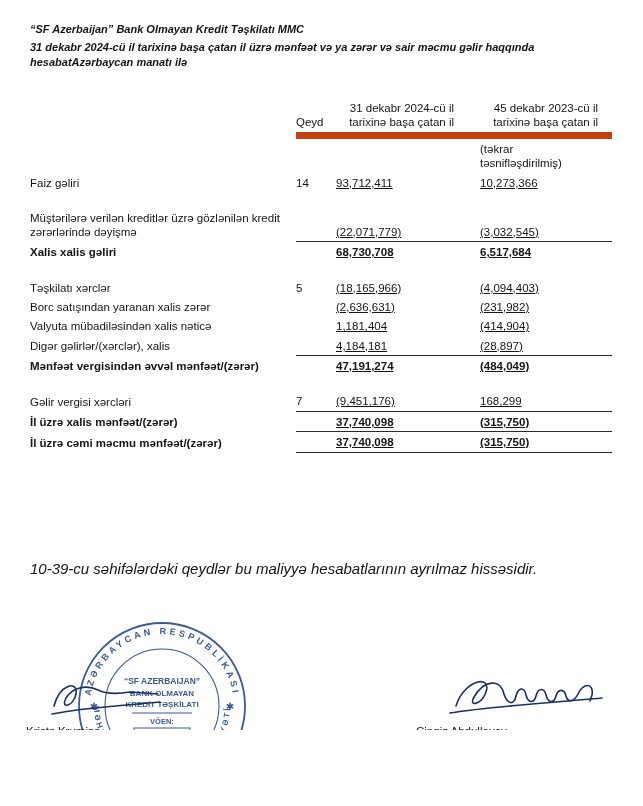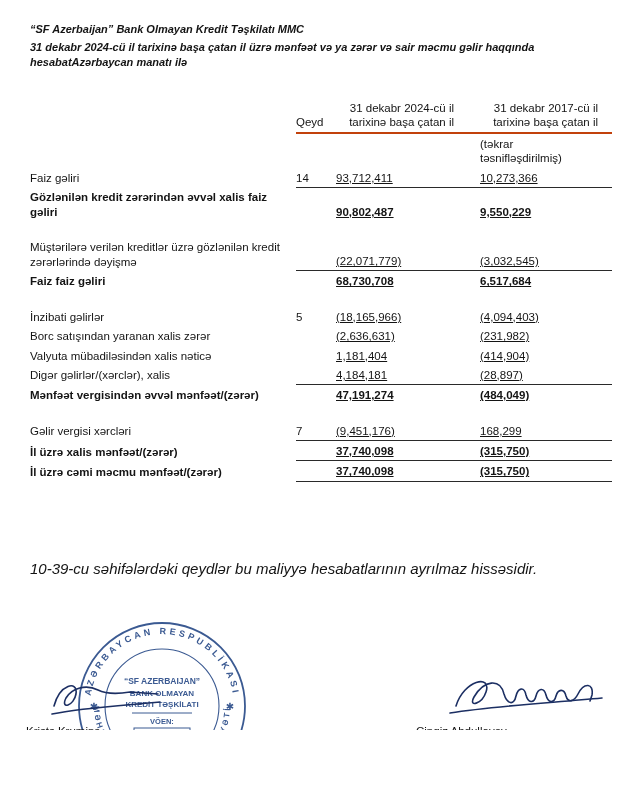--- a/index.html
+++ b/index.html
@@ -12,21 +12,21 @@
     font-style:italic; font-weight:bold; font-size:11px; line-height:1.35; }
   .company { margin-bottom:3px; }
 
   table.fin { position:absolute; left:30px; top:98px; width:582px;
     border-collapse:collapse; font-size:11.5px; line-height:1.25; table-layout:fixed; }
   table.fin td, table.fin th { padding:3px 0 2px 0; vertical-align:bottom; font-weight:normal; text-align:left; }
   col.c1 { width:266px; } col.c2 { width:40px; } col.c3 { width:144px; } col.c4 { width:132px; }
   .c-qeyd { text-align:center; }
   .c-num  { text-align:right;text-decoration:underline; }
   thead th { font-weight:bold; vertical-align:bottom; }
-  thead .hdr-underline { border-bottom:2px solid #c2410c; }
+  thead .hdr-underline { border-bottom:7px solid #c2410c; }
   thead .hdr-col { text-align:right; }
   thead .hdr-col .wrapbox { display:inline-block; width:118px; text-align:right; }
   .restated { text-align:right; font-weight:bold; padding-top:2px; }
   .restated .wrapbox { display:inline-block; width:105px; }
   tr.bold td { font-weight:bold; }
   td.rule-top { border-top:1px solid #2a2a2a; }
   td.rule-bottom { border-bottom:1px solid #2a2a2a; }
   tr.spacer td { height:16px; }
 
   .footnote { position:absolute; left:30px; top:560px; width:580px;
@@ -65,62 +65,56 @@
         <col class="c1">
         <col class="c2">
         <col class="c3">
         <col class="c4">
       </colgroup>
     <thead>
       <tr>
         <th></th>
         <th class="c-qeyd hdr-underline">Qeyd</th>
         <th class="hdr-col hdr-underline"><span class="wrapbox">31 dekabr 2024-cü il tarixinə başa çatan il</span></th>
-        <th class="hdr-col hdr-underline"><span class="wrapbox">31 dekabr 2017-cü il tarixinə başa çatan il</span></th>
+        <th class="hdr-col hdr-underline"><span class="wrapbox">45 dekabr 2023-cü il tarixinə başa çatan il</span></th>
       </tr>
       <tr>
         <th></th>
         <th></th>
         <th></th>
         <th class="restated"><span class="wrapbox">(təkrar təsnifləşdirilmiş)</span></th>
       </tr>
     </thead>
     <tbody id="table-body">
         <tr>
           <td class="c-label">Faiz gəliri</td>
           <td class="c-qeyd">14</td>
           <td class="c-num">93,712,411</td>
           <td class="c-num">10,273,366</td>
         </tr>
-        <tr class="bold">
-          <td class="c-label">Gözlənilən kredit zərərindən əvvəl xalis faiz gəliri</td>
-          <td class="c-qeyd rule-top"></td>
-          <td class="c-num rule-top">90,802,487</td>
-          <td class="c-num rule-top">9,550,229</td>
-        </tr>
         <tr class="spacer">
           <td colspan="4"></td>
         </tr>
         <tr>
           <td class="c-label">Müştərilərə verilən kreditlər üzrə gözlənilən kredit zərərlərində dəyişmə</td>
           <td class="c-qeyd"></td>
           <td class="c-num">(22,071,779)</td>
           <td class="c-num">(3,032,545)</td>
         </tr>
         <tr class="bold">
-          <td class="c-label">Faiz faiz gəliri</td>
+          <td class="c-label">Xalis xalis gəliri</td>
           <td class="c-qeyd rule-top"></td>
           <td class="c-num rule-top">68,730,708</td>
           <td class="c-num rule-top">6,517,684</td>
         </tr>
         <tr class="spacer">
           <td colspan="4"></td>
         </tr>
         <tr>
-          <td class="c-label">İnzibati gəlirlər</td>
+          <td class="c-label">Təşkilatı xərclər</td>
           <td class="c-qeyd">5</td>
           <td class="c-num">(18,165,966)</td>
           <td class="c-num">(4,094,403)</td>
         </tr>
         <tr>
           <td class="c-label">Borc satışından yaranan xalis zərər</td>
           <td class="c-qeyd"></td>
           <td class="c-num">(2,636,631)</td>
           <td class="c-num">(231,982)</td>
         </tr>

